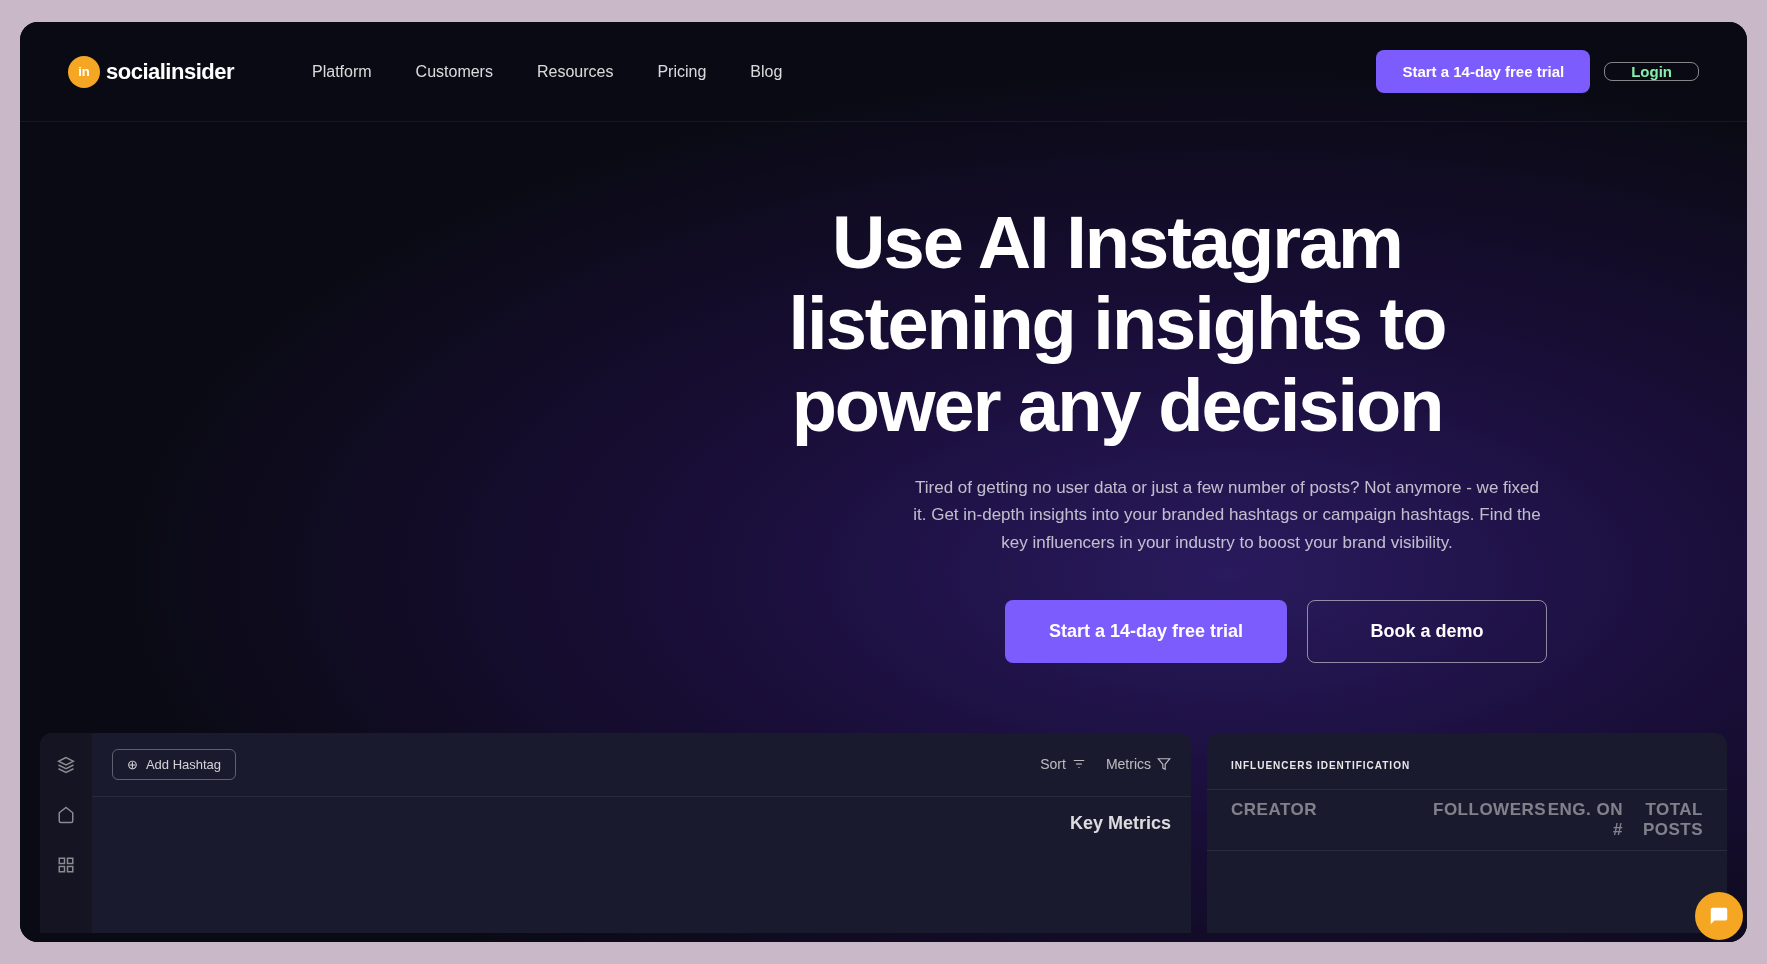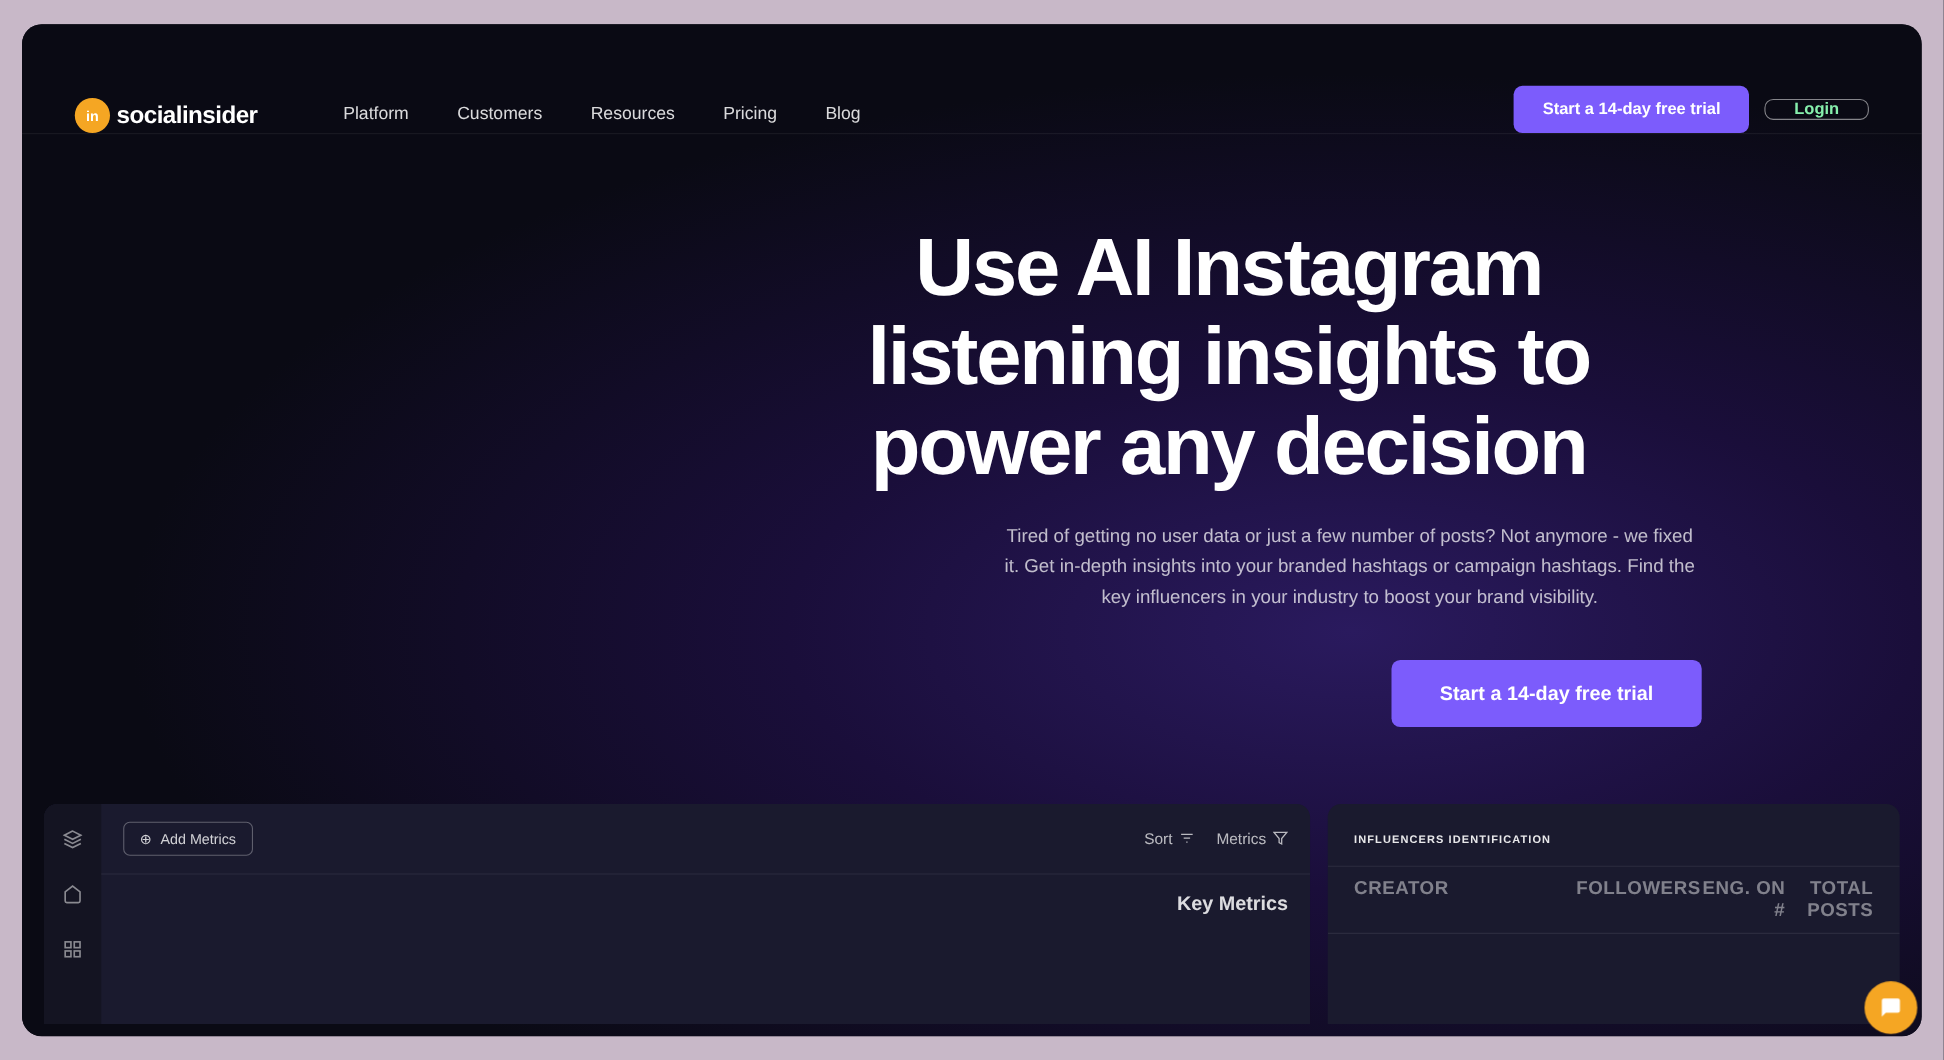--- a/index.html
+++ b/index.html
@@ -29,21 +29,21 @@
       inset: 0;
       background: radial-gradient(ellipse at 70% 60%, #2a1a5e 0%, #1a0e3a 30%, #0a0a14 65%);
       pointer-events: none;
     }
 
     
     .navbar {
       position: relative;
       z-index: 10;
       display: flex;
-      align-items: flex-end;
+      align-items: center;
       padding: 0 48px;
       height: 100px;
       border-bottom: 1px solid rgba(255,255,255,0.06);
     }
 
     .logo {
       display: flex;
       align-items: center;
       gap: 6px;
       margin-right: 60px;
@@ -373,20 +373,21 @@
       <button class="btn-trial">Start a 14-day free trial</button>
       <button class="btn-login">Login</button>
     </div>
   </nav>
 
   <section class="hero">
     <h1 class="hero-title">Use AI Instagram listening insights to power any decision</h1>
     <p class="hero-subtitle">Tired of getting no user data or just a few number of posts? Not anymore - we fixed it. Get in-depth insights into your branded hashtags or campaign hashtags. Find the key influencers in your industry to boost your brand visibility.</p>
     <div class="hero-actions">
       <button class="btn-hero-trial">Start a 14-day free trial</button>
+      <button class="btn-hero-demo">Book a demo</button>
     </div>
   </section>
 
   <div class="preview-area">
 
     <div class="preview-left">
 
       <div class="preview-sidebar">
         <div class="sidebar-icon">
           <svg width="18" height="18" viewBox="0 0 24 24" fill="none" stroke="currentColor" stroke-width="2">
@@ -407,21 +408,21 @@
             <rect x="3" y="14" width="7" height="7"></rect>
               <rect x="14" y="14" width="7" height="7"></rect>
           </svg>
         </div>
       </div>
 
       <div class="preview-main">
         <div class="preview-toolbar">
           <button class="add-hashtag-btn">
             <span>⊕</span>
-            <span>Add Metrics</span>
+            <span>Add Hashtag</span>
           </button>
           <div class="toolbar-spacer"></div>
           <div class="sort-filter">
             <button class="sort-btn">
               <span>Sort</span>
               <svg width="14" height="14" viewBox="0 0 24 24" fill="none" stroke="currentColor" stroke-width="2">
                 <line x1="3" y1="6" x2="21" y2="6"></line>
                   <line x1="7" y1="12" x2="17" y2="12"></line>
                   <line x1="11" y1="18" x2="13" y2="18"></line>
               </svg>

